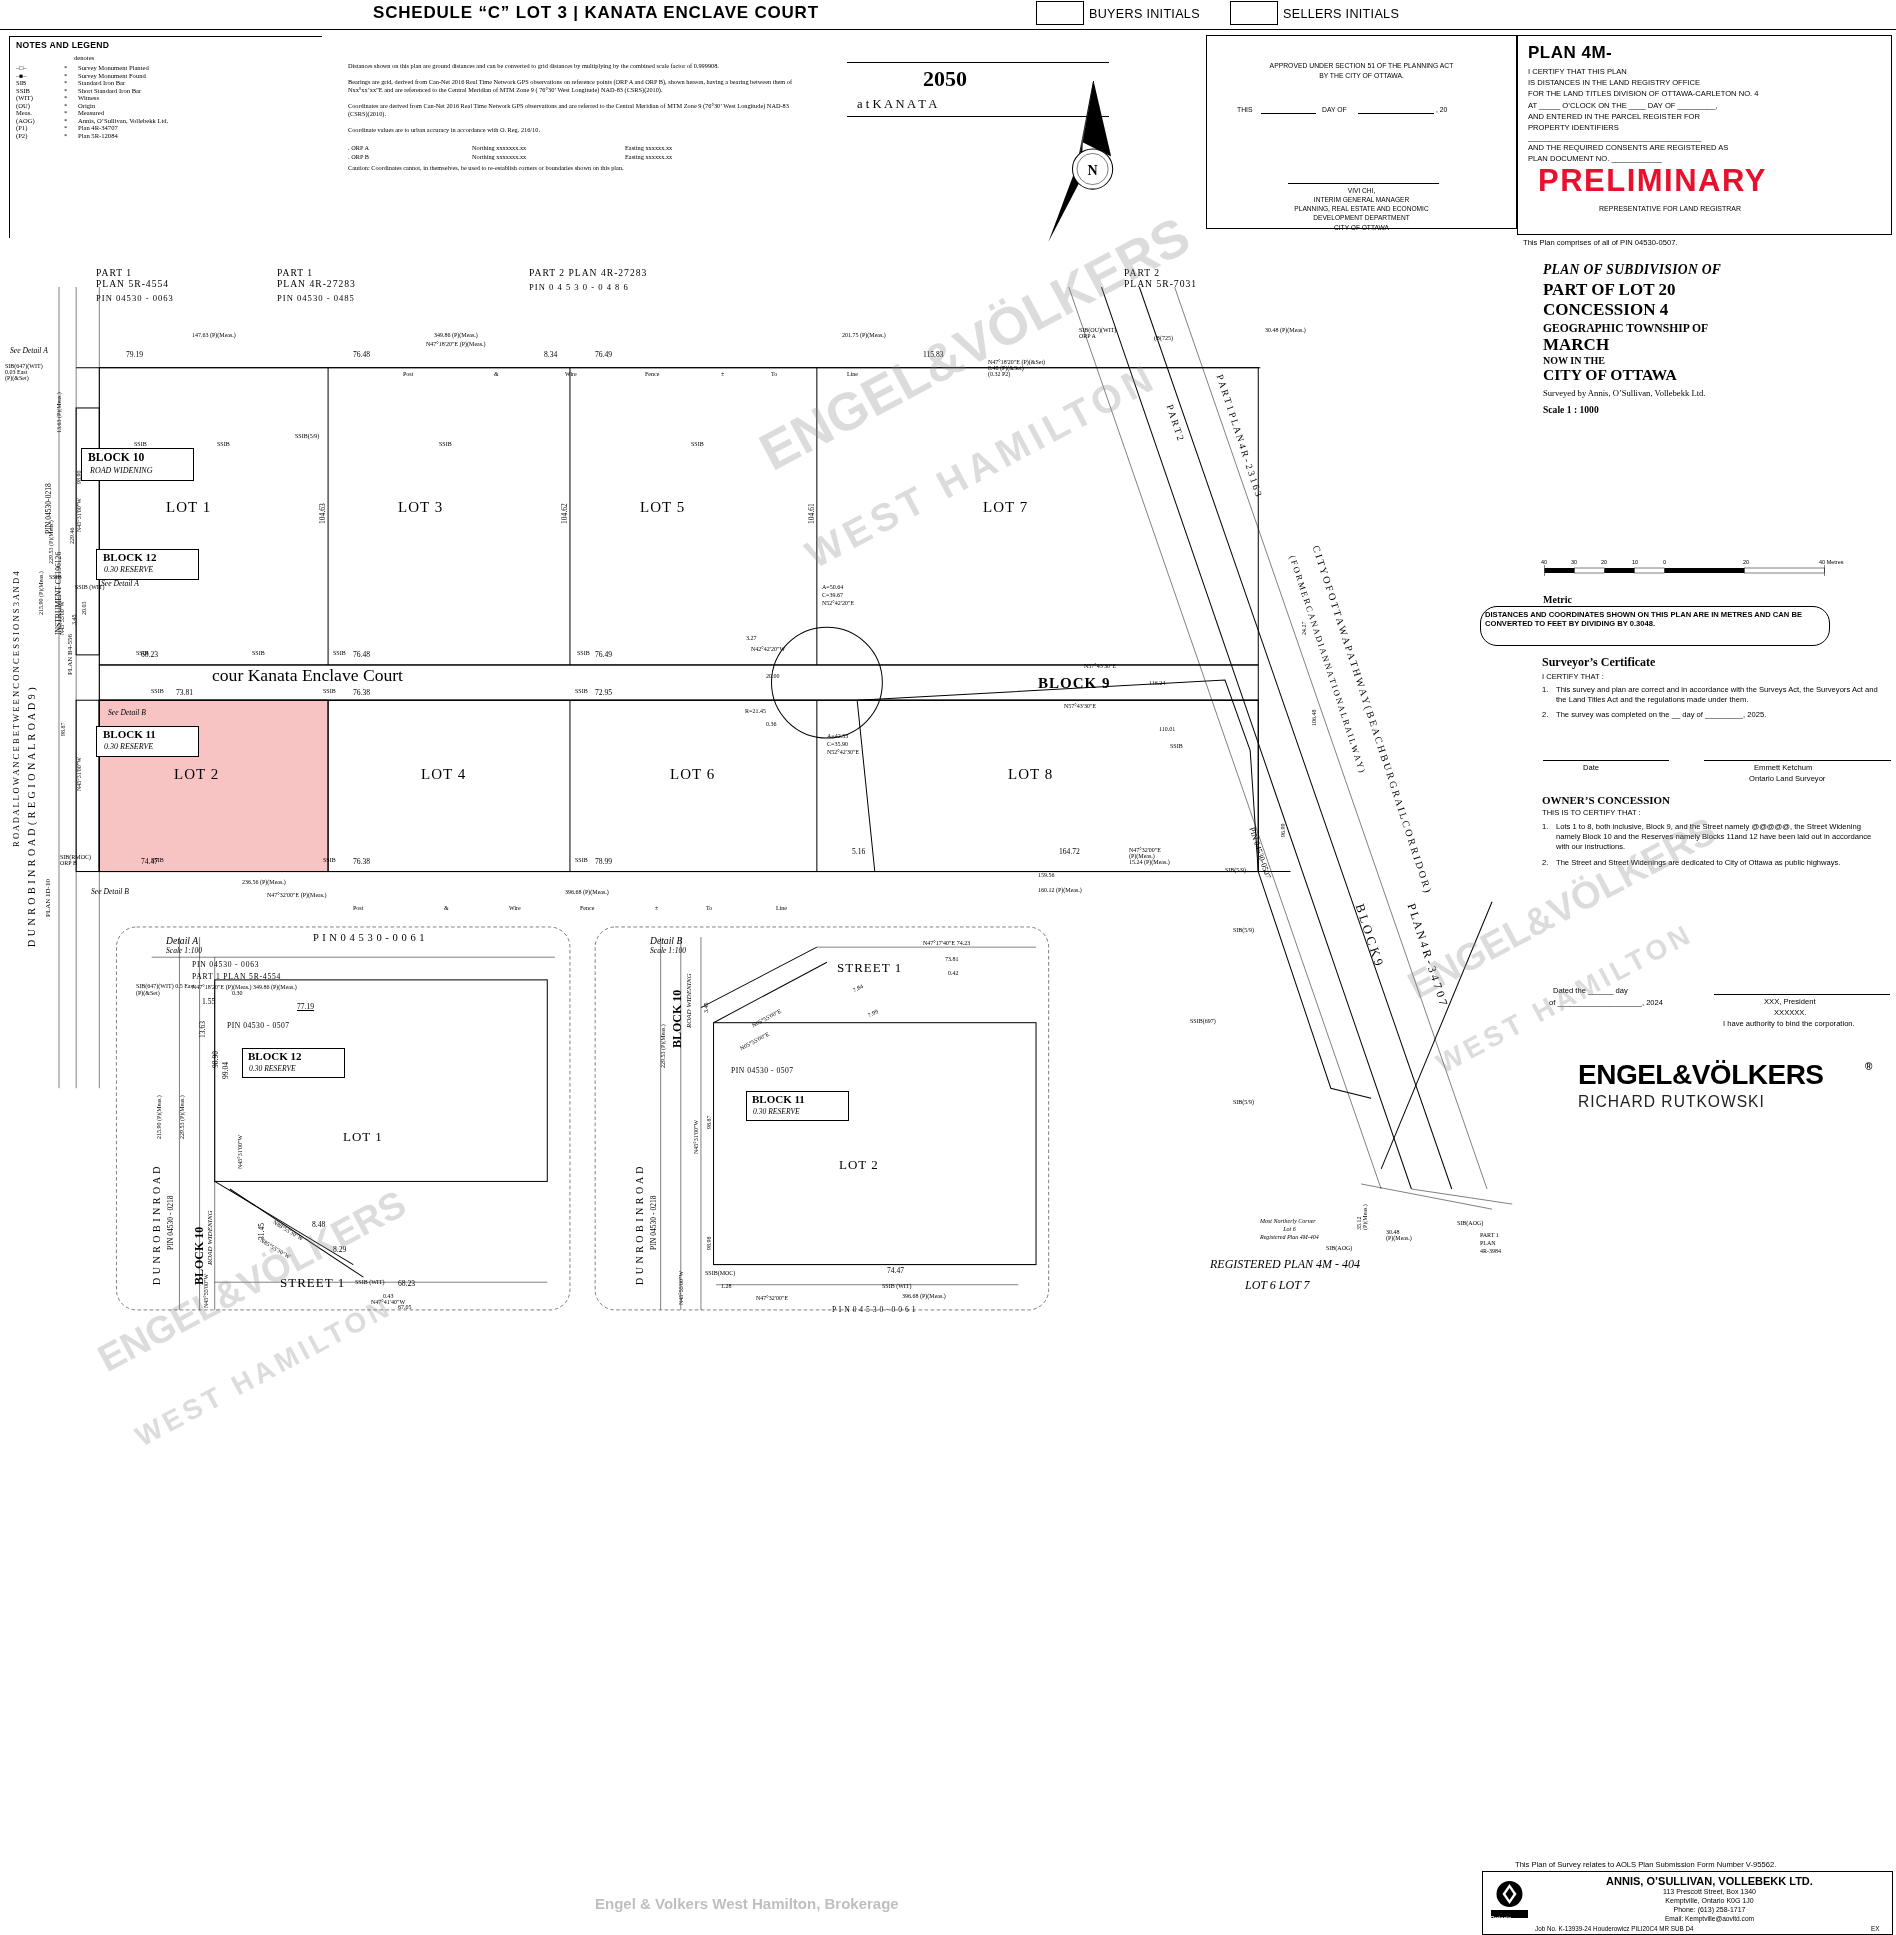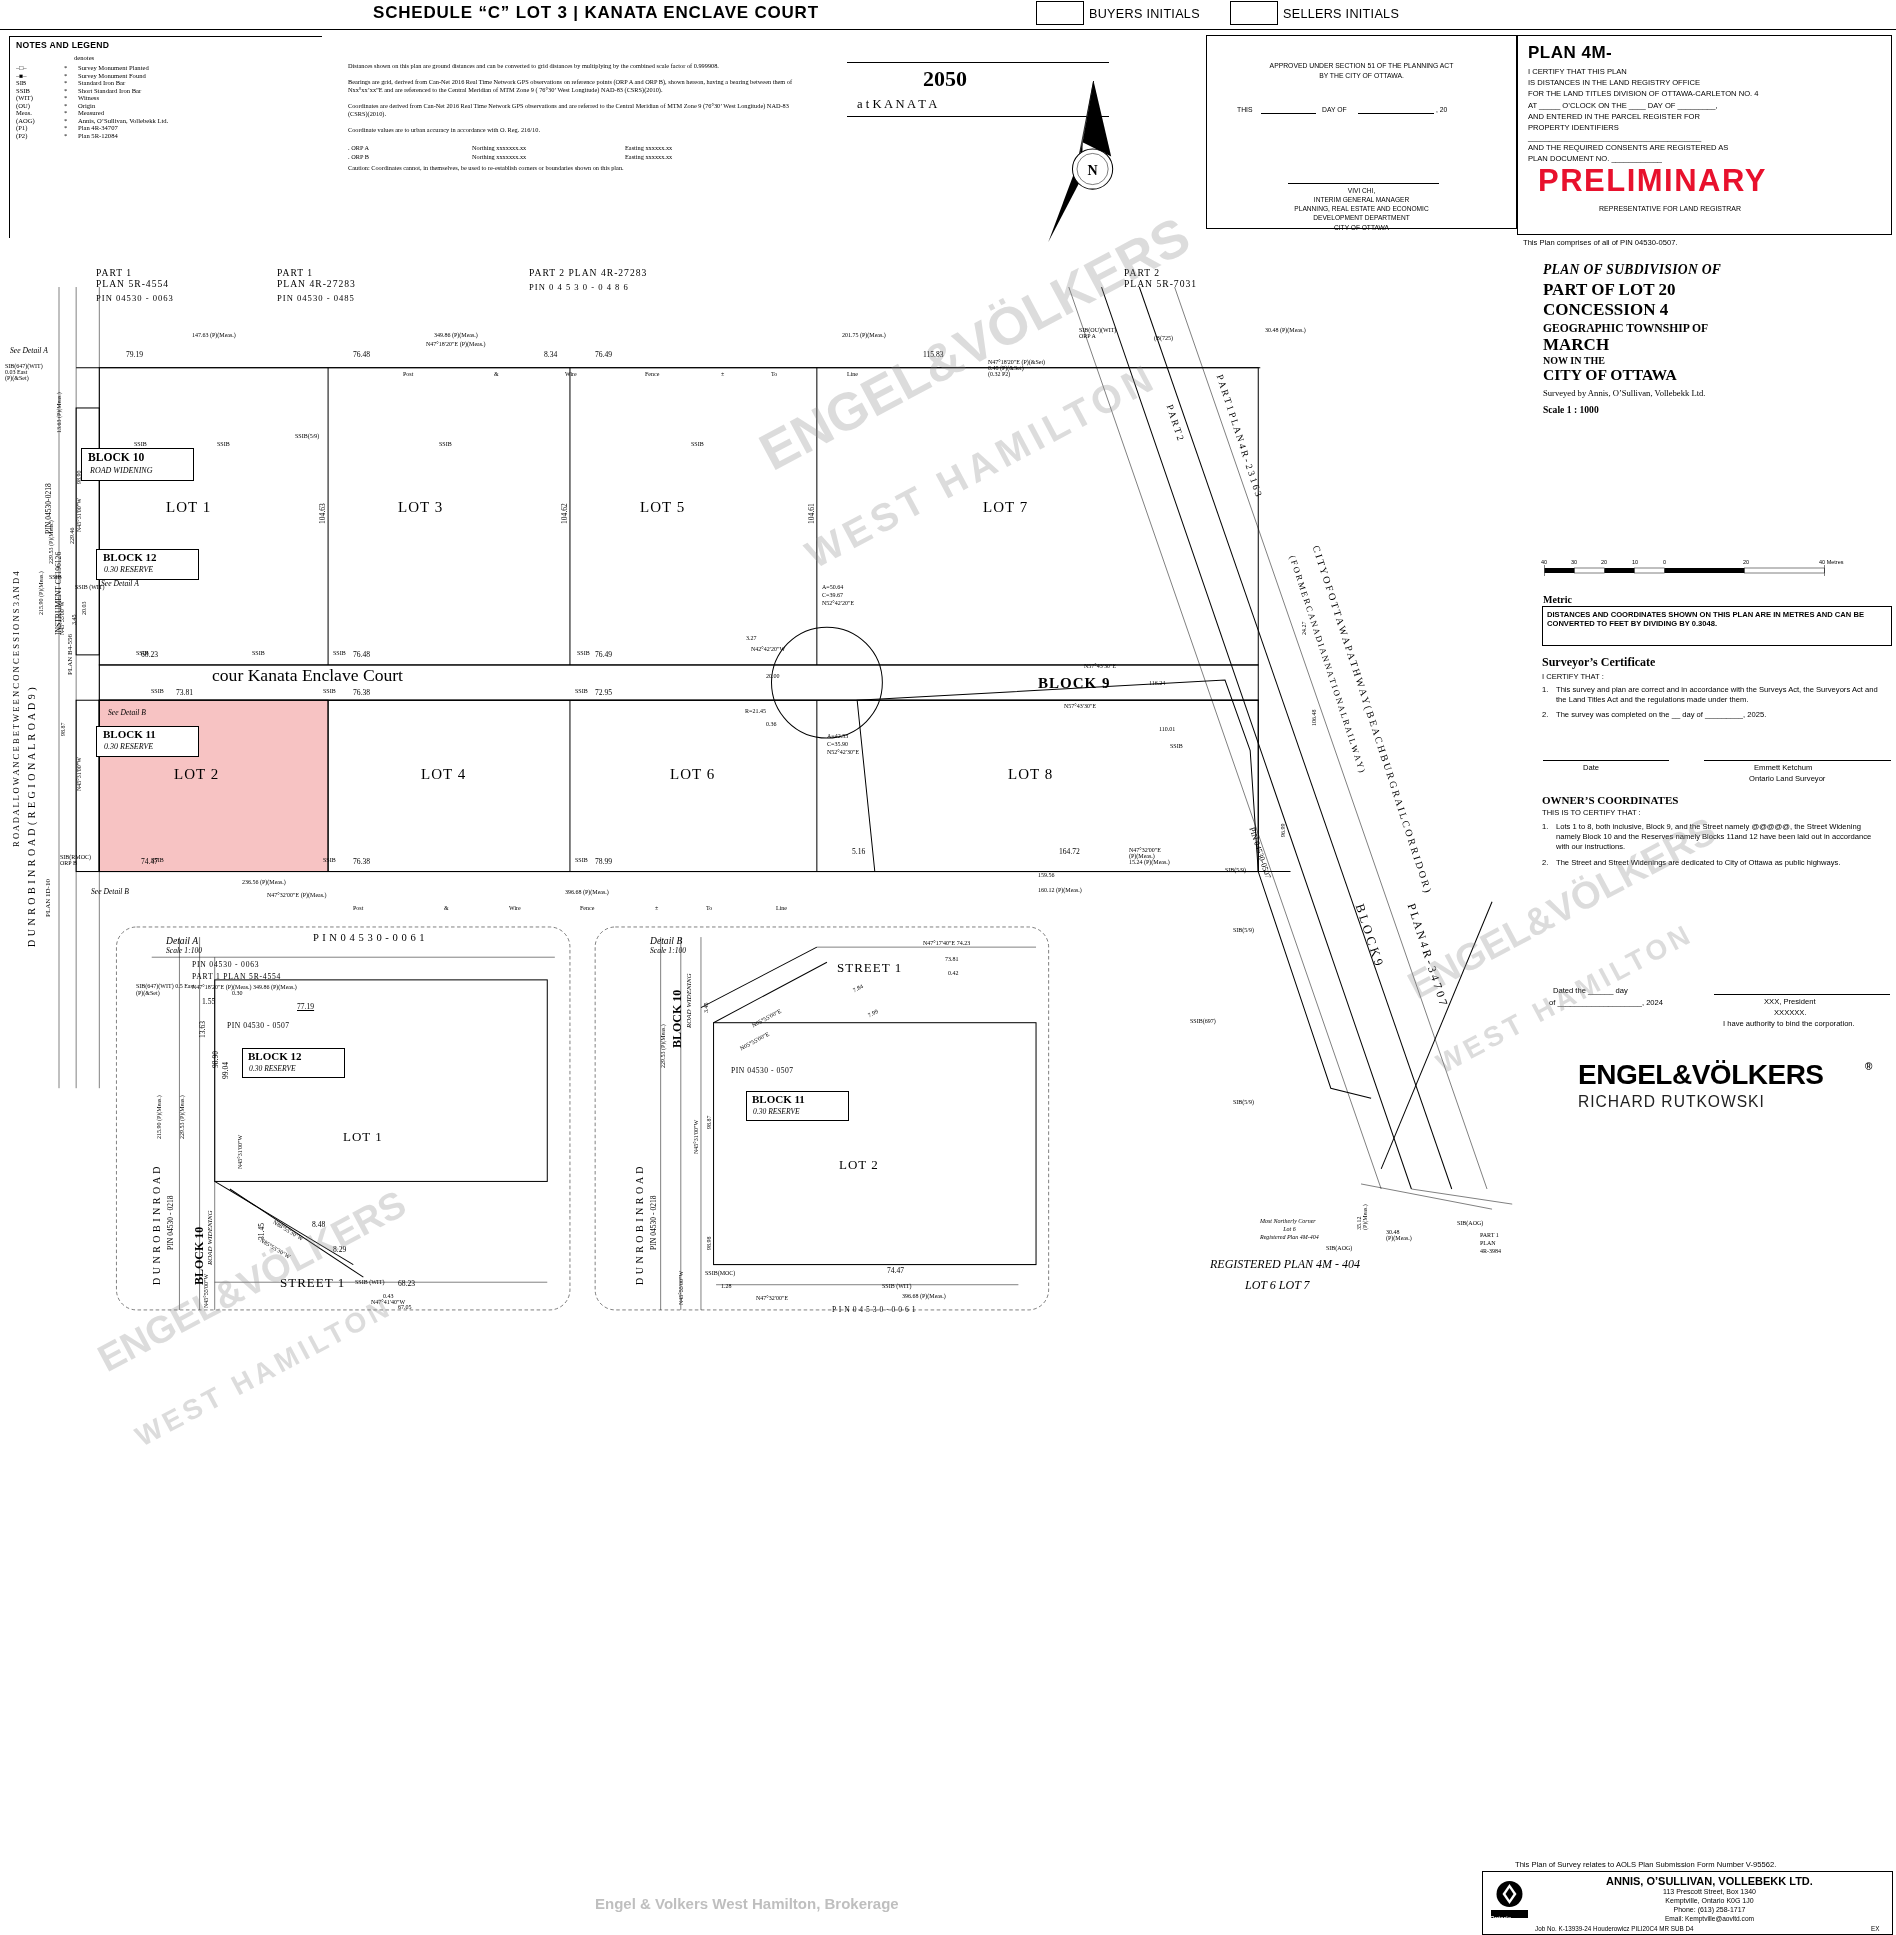--- a/index.html
+++ b/index.html
@@ -199,21 +199,21 @@
   <div class="abs xs" style="left:-2px;top:-1px;">40</div>
   <div class="abs xs" style="left:28px;top:-1px;">30</div>
   <div class="abs xs" style="left:58px;top:-1px;">20</div>
   <div class="abs xs" style="left:89px;top:-1px;">10</div>
   <div class="abs xs" style="left:120px;top:-1px;">0</div>
   <div class="abs xs" style="left:200px;top:-1px;">20</div>
   <div class="abs xs" style="left:276px;top:-1px;">40 Metres</div>
 </div>
 
 <div class="abs" style="left:1543px;top:594px;font-size:10px;font-weight:bold;font-family:'Liberation Serif',serif;">Metric</div>
-<div class="abs box" style="left:1542px;top:606px;width:348px;height:38px;">
+<div class="abs box" style="left:1480px;top:606px;width:348px;height:38px;border-radius:17px;">
   <div class="abs" style="left:4px;top:3px;width:339px;font-size:7.6px;font-weight:bold;line-height:1.25;">DISTANCES AND COORDINATES SHOWN ON THIS PLAN ARE IN METRES AND CAN BE CONVERTED TO FEET BY DIVIDING BY 0.3048.</div>
 </div>
 
 <div class="abs" style="left:1542px;top:655px;width:353px;">
   <div style="font-size:12px;font-weight:bold;font-family:'Liberation Serif',serif;">Surveyor’s Certificate</div>
   <div style="font-size:7.6px;margin-top:2px;">I CERTIFY THAT :</div>
   <div style="display:flex;margin-top:4px;">
     <div style="width:14px;font-size:7.6px;">1.</div>
     <div style="width:323px;font-size:7.6px;line-height:1.3;">This survey and plan are correct and in accordance with the Surveys Act, the Surveyors Act and the Land Titles Act and the regulations made under them.</div>
   </div>
@@ -222,21 +222,21 @@
     <div style="width:323px;font-size:7.6px;line-height:1.3;">The survey was completed on the __ day of _________, 2025.</div>
   </div>
 </div>
 <div class="abs" style="left:1543px;top:760px;width:126px;height:0.5px;background:#000;"></div>
 <div class="abs" style="left:1704px;top:760px;width:187px;height:0.5px;background:#000;"></div>
 <div class="abs" style="left:1583px;top:763px;font-size:7.6px;">Date</div>
 <div class="abs" style="left:1754px;top:763px;font-size:7.6px;">Emmett Ketchum</div>
 <div class="abs" style="left:1749px;top:774px;font-size:7.6px;">Ontario Land Surveyor</div>
 
 <div class="abs" style="left:1542px;top:794px;width:353px;">
-  <div style="font-size:11px;font-weight:bold;font-family:'Liberation Serif',serif;">OWNER’S  COORDINATES</div>
+  <div style="font-size:11px;font-weight:bold;font-family:'Liberation Serif',serif;">OWNER’S  CONCESSION</div>
   <div style="font-size:7.6px;margin-top:2px;">THIS IS TO CERTIFY THAT :</div>
   <div style="display:flex;margin-top:5px;">
     <div style="width:14px;font-size:7.6px;">1.</div>
     <div style="width:328px;font-size:7.6px;line-height:1.3;">Lots 1 to 8, both inclusive, Block 9, and the Street namely @@@@@, the Street Widening namely Block 10 and the Reserves namely Blocks 11and 12 have been laid out in accordance with our instructions.</div>
   </div>
   <div style="display:flex;margin-top:6px;">
     <div style="width:14px;font-size:7.6px;">2.</div>
     <div style="width:328px;font-size:7.6px;line-height:1.3;">The Street and Street Widenings are dedicated to City of Ottawa as public highways.</div>
   </div>
 </div>

